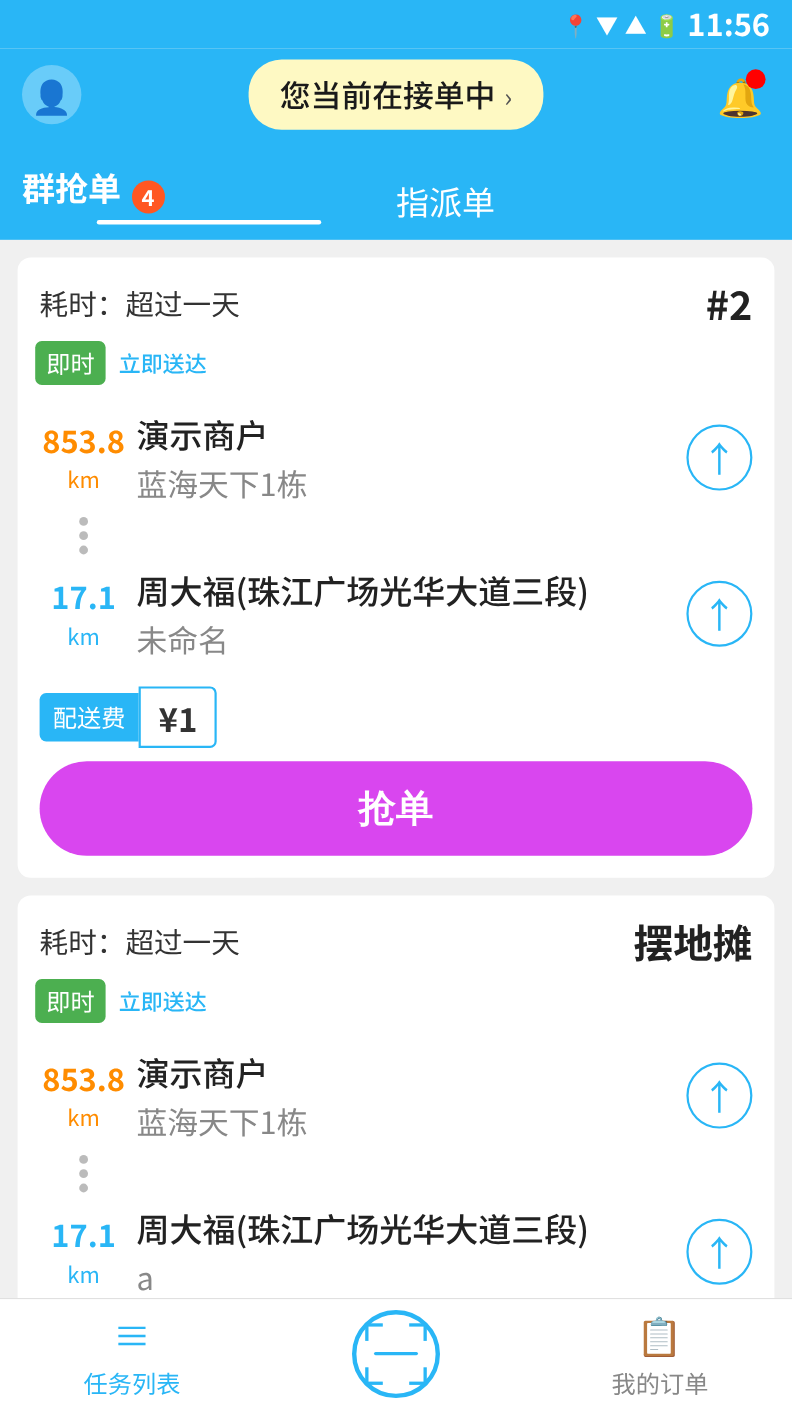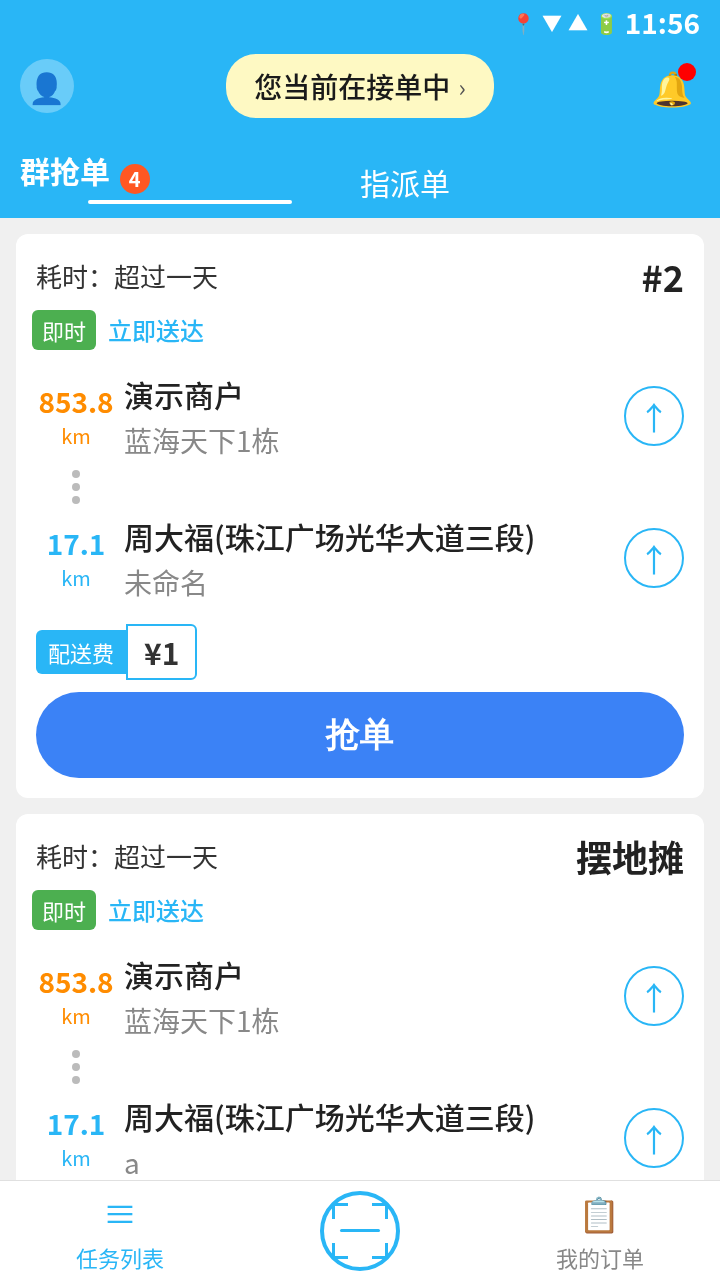--- a/index.html
+++ b/index.html
@@ -180,21 +180,21 @@
     }
     .instant-badge {
       background: #4caf50;
       color: white;
       font-size: 22px;
       padding: 4px 10px;
       border-radius: 6px;
     }
     .instant-text {
       color: #29b6f6;
-      font-size: 24px;
+      font-size: 20px;
       font-weight: 500;
     }
 
     
     .route-section {
       padding: 0 20px;
     }
     .route-item {
       display: flex;
       align-items: center;
@@ -273,21 +273,21 @@
       color: #333;
       font-size: 30px;
       font-weight: bold;
       padding: 4px 16px;
       border-radius: 0 6px 6px 0;
     }
 
     
     .grab-btn {
       margin: 0 20px 20px;
-      background: #3b82f6;
+      background: #d946ef;
       color: white;
       font-size: 34px;
       font-weight: bold;
       border: none;
       border-radius: 50px;
       padding: 20px 0;
       width: calc(100% - 40px);
       cursor: pointer;
       text-align: center;
     }

